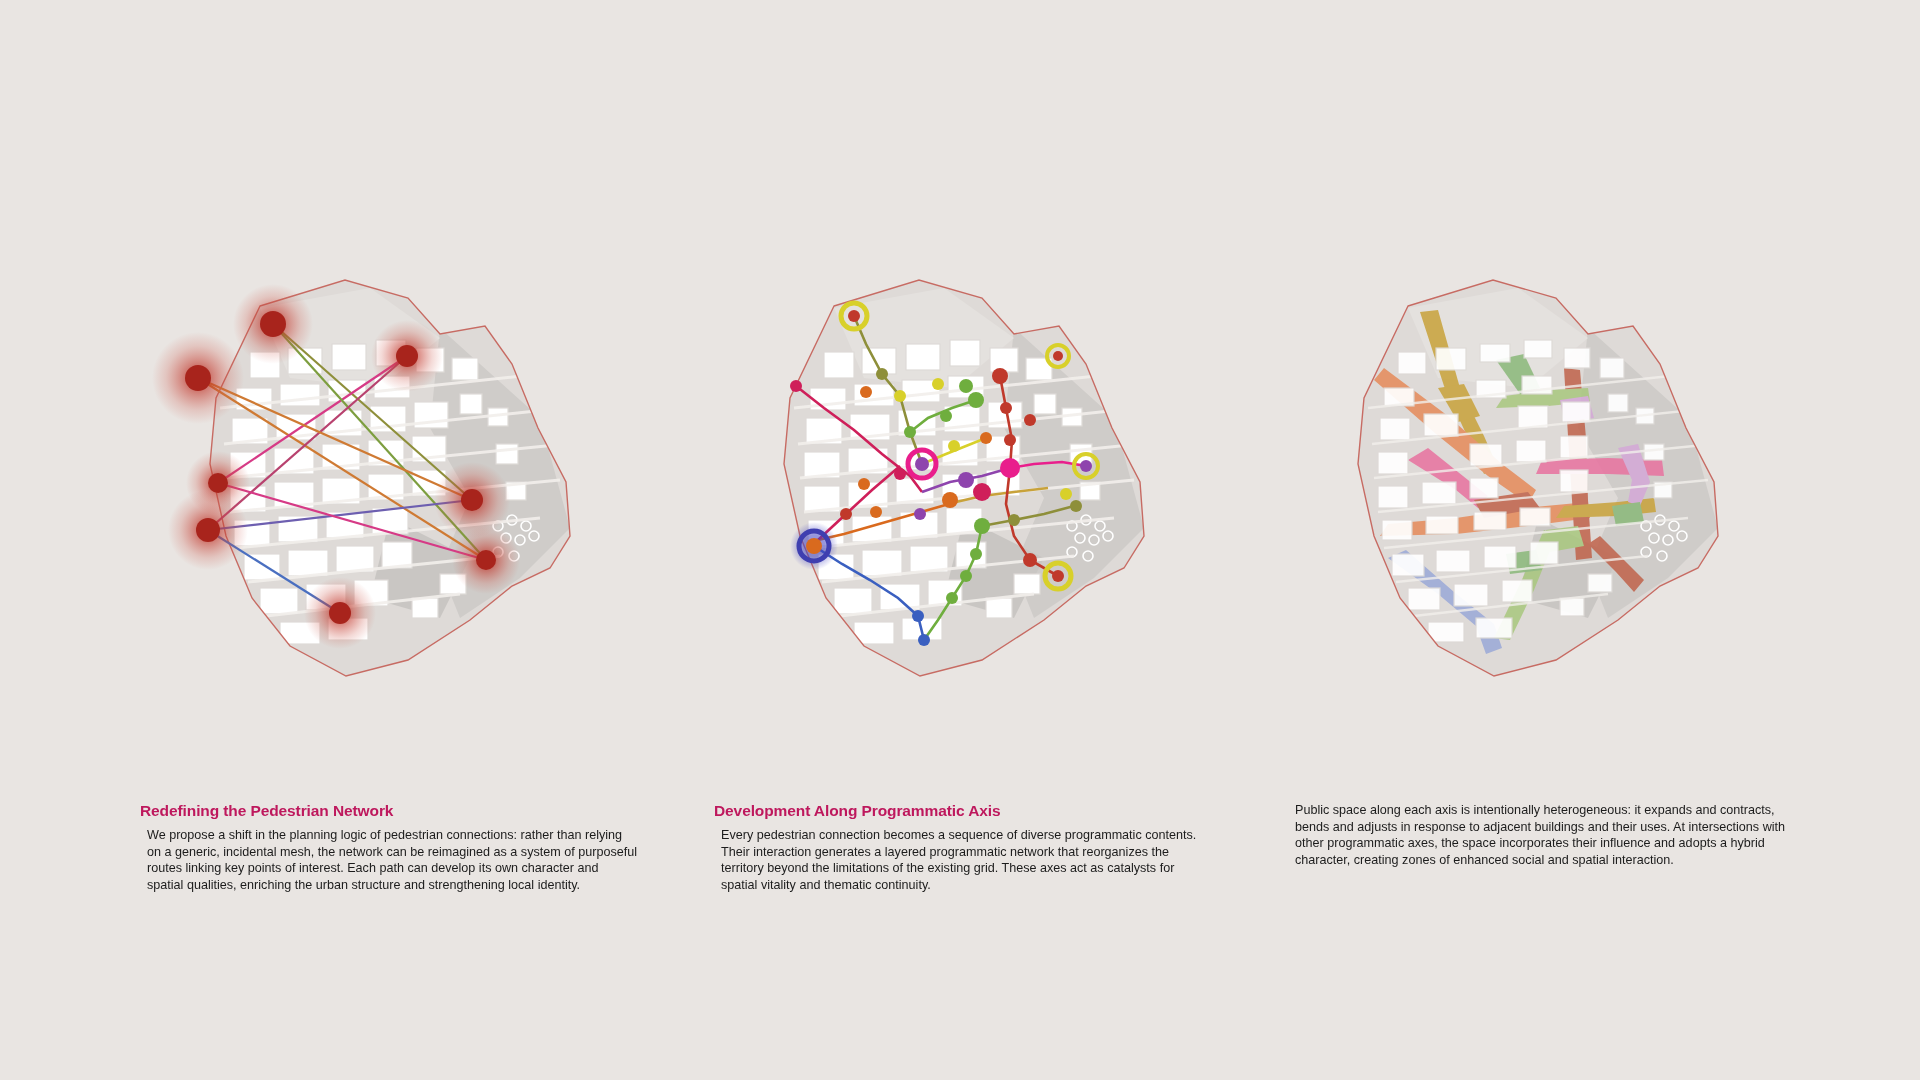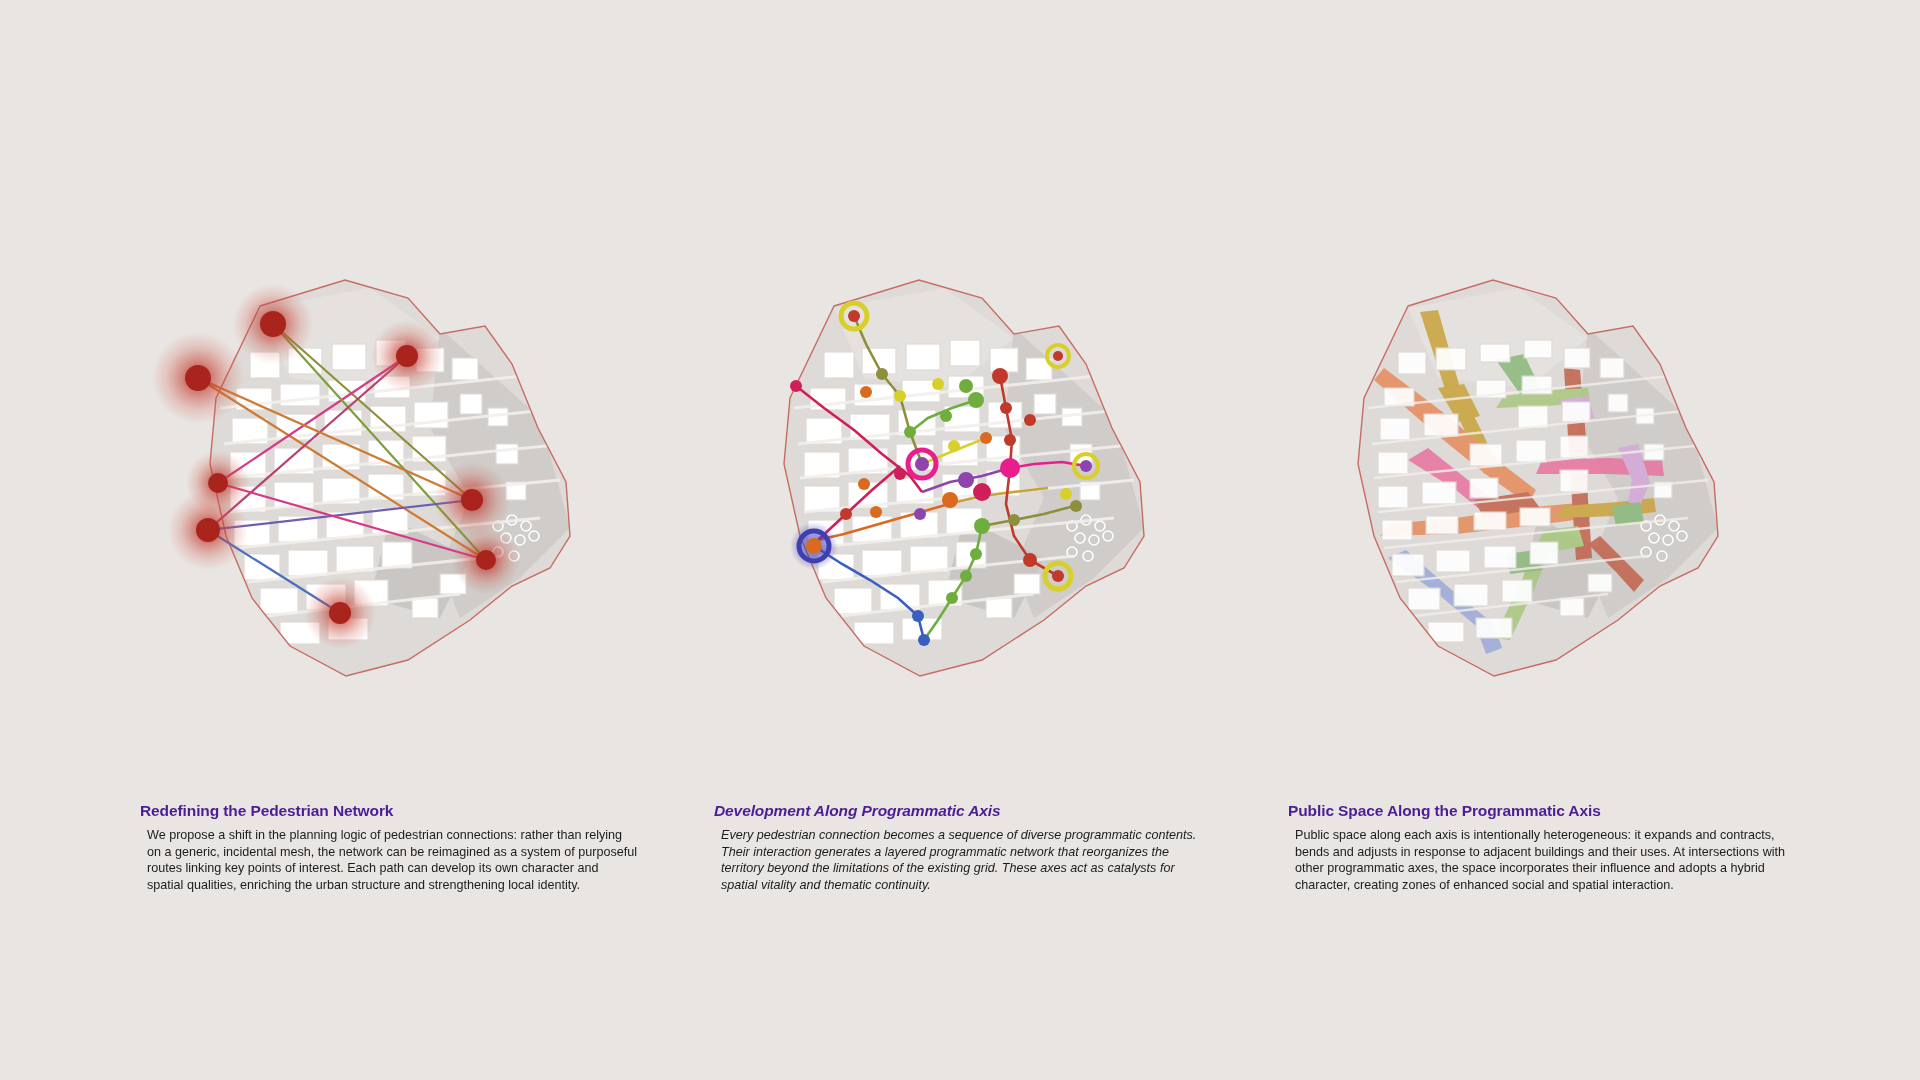--- a/index.html
+++ b/index.html
@@ -52,30 +52,30 @@
   }
   .caption {
     width: 515px;
     margin-top: 14px;
   }
   .caption h3 {
     font-size: 15.5px;
     font-weight: bold;
     margin: 0 0 5px 0;
     letter-spacing: -0.1px;
-    color: #4c1d95;
+    color: #be185d;
   }
   .caption p {
     font-size: 12.6px;
     line-height: 1.33;
     margin: 7px;
     color: #1c1c1c;
   }
   .p1 .caption { width: 505px; }
-  .p2 .caption { width: 500px; font-style: italic; }
+  .p2 .caption { width: 500px; }
   .p3 .caption { width: 505px; }
 </style>
 </head>
 <body>
 
 <div class="board">
   <div class="panels">
 
     <div class="panel p1">
       <div class="map-wrap">
@@ -480,19 +480,18 @@
               <path d="M90,244 L420,212"></path>
               <path d="M96,280 L400,250"></path>
               <path d="M108,314 L360,288"></path>
               <path d="M126,348 L320,326"></path>
             </g>
           </g>
           <path d="M120,38 L205,12 L268,30 L300,66 L345,58 L372,96 L398,160 L426,214 L430,268 L410,300 L372,318 L330,352 L268,392 L206,408 L150,378 L112,330 L86,268 L70,196 L76,130 Z" fill="none" stroke="#c76b63" stroke-width="1.4"></path>
         </svg>
       </div>
       <div class="caption">
-        <h3>Public Space Along the Programmatic Axis</h3>
         <p>Public space along each axis is intentionally heterogeneous: it expands and contracts, bends and adjusts in response to adjacent buildings and their uses. At intersections with other programmatic axes, the space incorporates their influence and adopts a hybrid character, creating zones of enhanced social and spatial interaction.</p>
       </div>
     </div>
 
   </div>
 </div>
 
 </body></html>

